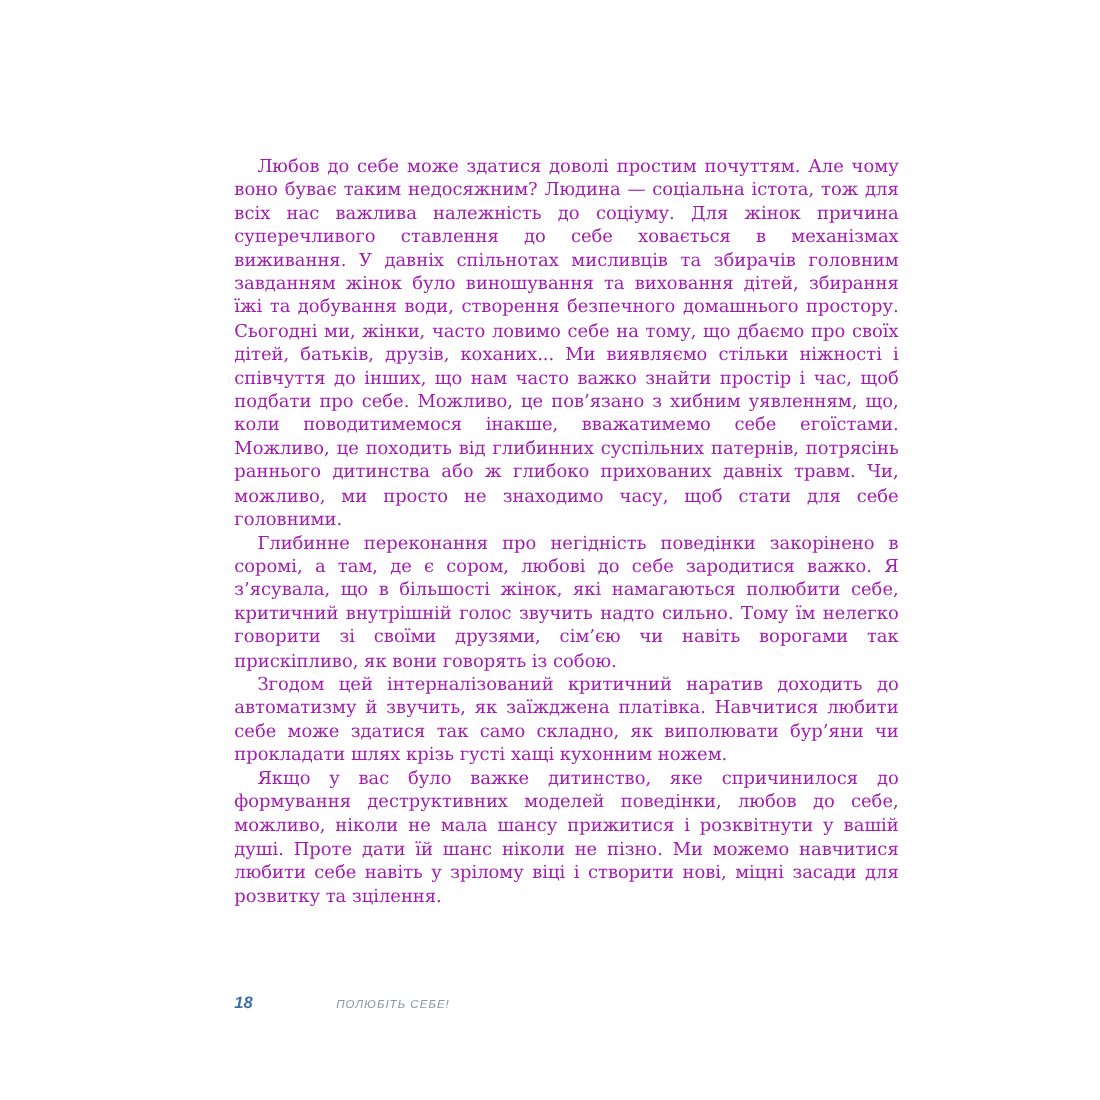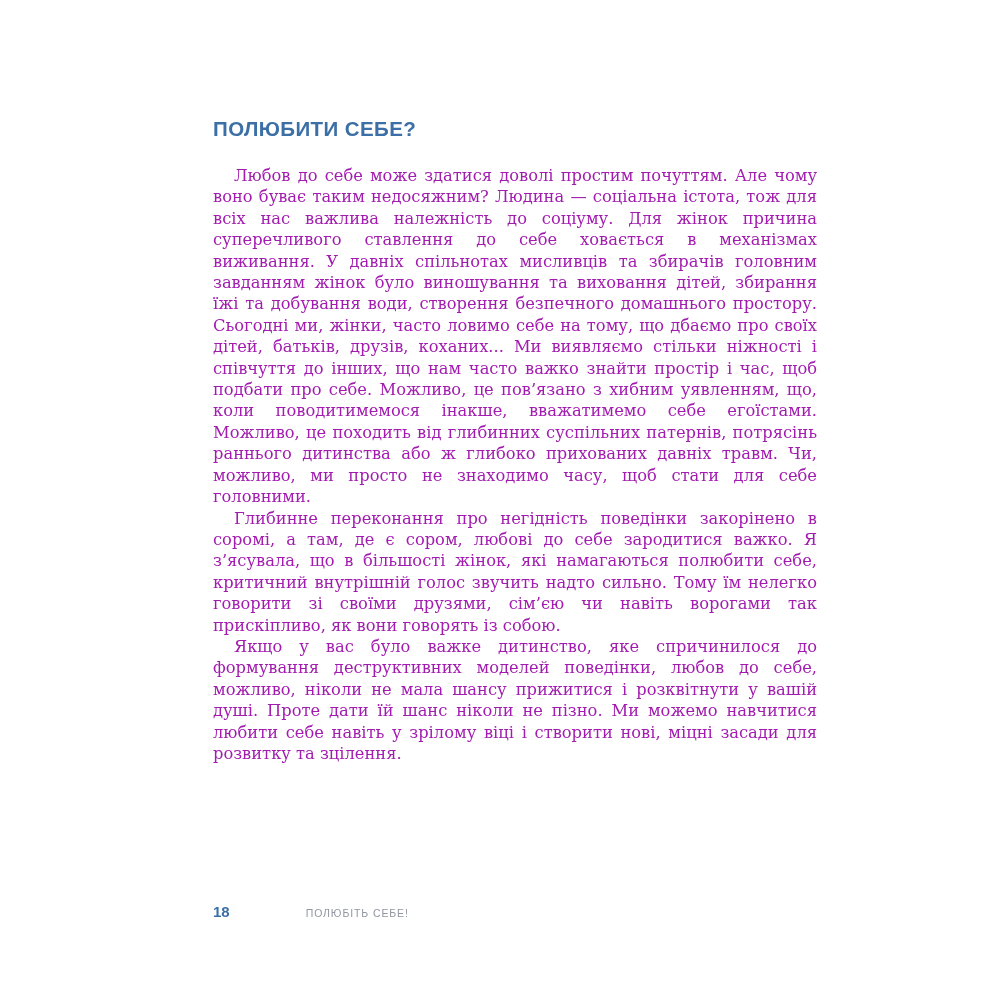--- a/index.html
+++ b/index.html
@@ -40,44 +40,45 @@
     text-indent: 21px;
   }
   .page-footer {
     position: absolute;
     left: 213px;
     top: 903px;
     display: flex;
     align-items: baseline;
     gap: 28px;
     font-family: "Liberation Sans", sans-serif;
+    font-style: italic;
   }
   .page-number {
     color: #3b6fa6;
     font-weight: 700;
     font-size: 15px;
   }
   .running-title {
     color: #9196a0;
     font-size: 10.5px;
     letter-spacing: 0.9px;
     padding-left: 48px;
   }
 </style>
 </head>
 <body>
 
 <div class="page">
   <div class="content">
     <h1 class="chapter-heading">
-      <span class="hline">ПОЛЮБИТИ СЕБЕ?</span>
     </h1>
     <div class="body-text">
       <p>Любов до себе може здатися доволі простим почуттям. Але чому воно буває таким недосяжним? Людина — соціальна істота, тож для всіх нас важлива належність до соціуму. Для жінок причина суперечливого ставлення до себе ховається в механізмах виживання. У давніх спільнотах мисливців та збирачів головним завданням жінок було виношування та виховання дітей, збирання їжі та добування води, створення безпечного домашнього простору. Сьогодні ми, жінки, часто ловимо себе на тому, що дбаємо про своїх дітей, батьків, друзів, коханих... Ми виявляємо стільки ніжності і співчуття до інших, що нам часто важко знайти простір і час, щоб подбати про себе. Можливо, це пов’язано з хибним уявленням, що, коли поводитимемося інакше, вважатимемо себе егоїстами. Можливо, це походить від глибинних суспільних патернів, потрясінь раннього дитинства або ж глибоко прихованих давніх травм. Чи, можливо, ми просто не знаходимо часу, щоб стати для себе головними.</p>
       <p>Глибинне переконання про негідність поведінки закорінено в соромі, а там, де є сором, любові до себе зародитися важко. Я з’ясувала, що в більшості жінок, які намагаються полюбити себе, критичний внутрішній голос звучить надто сильно. Тому їм нелегко говорити зі своїми друзями, сім’єю чи навіть ворогами так прискіпливо, як вони говорять із собою.</p>
+      <p>Згодом цей інтерналізований критичний наратив доходить до автоматизму й звучить, як заїжджена платівка. Навчитися любити себе може здатися так само складно, як виполювати бур’яни чи прокладати шлях крізь густі хащі кухонним ножем.</p>
       <p>Якщо у вас було важке дитинство, яке спричинилося до формування деструктивних моделей поведінки, любов до себе, можливо, ніколи не мала шансу прижитися і розквітнути у вашій душі. Проте дати їй шанс ніколи не пізно. Ми можемо навчитися любити себе навіть у зрілому віці і створити нові, міцні засади для розвитку та зцілення.</p>
     </div>
   </div>
   <div class="page-footer">
     <span class="page-number">18</span>
     <span class="running-title">ПОЛЮБІТЬ СЕБЕ!</span>
   </div>
 </div>
 
 </body></html>

